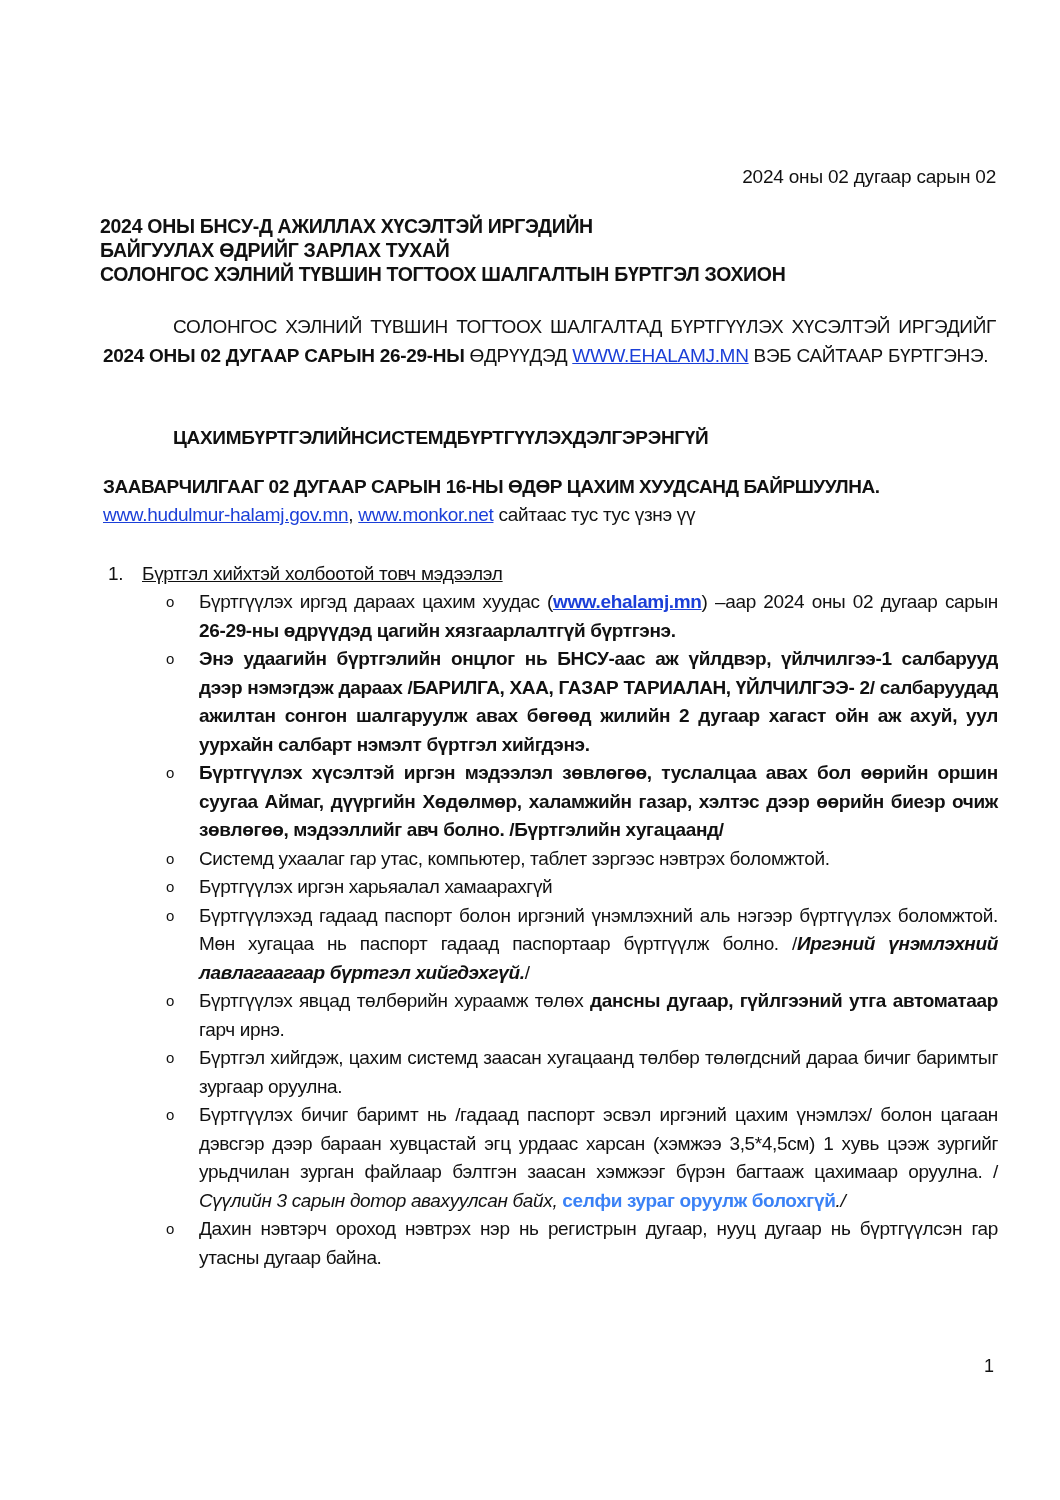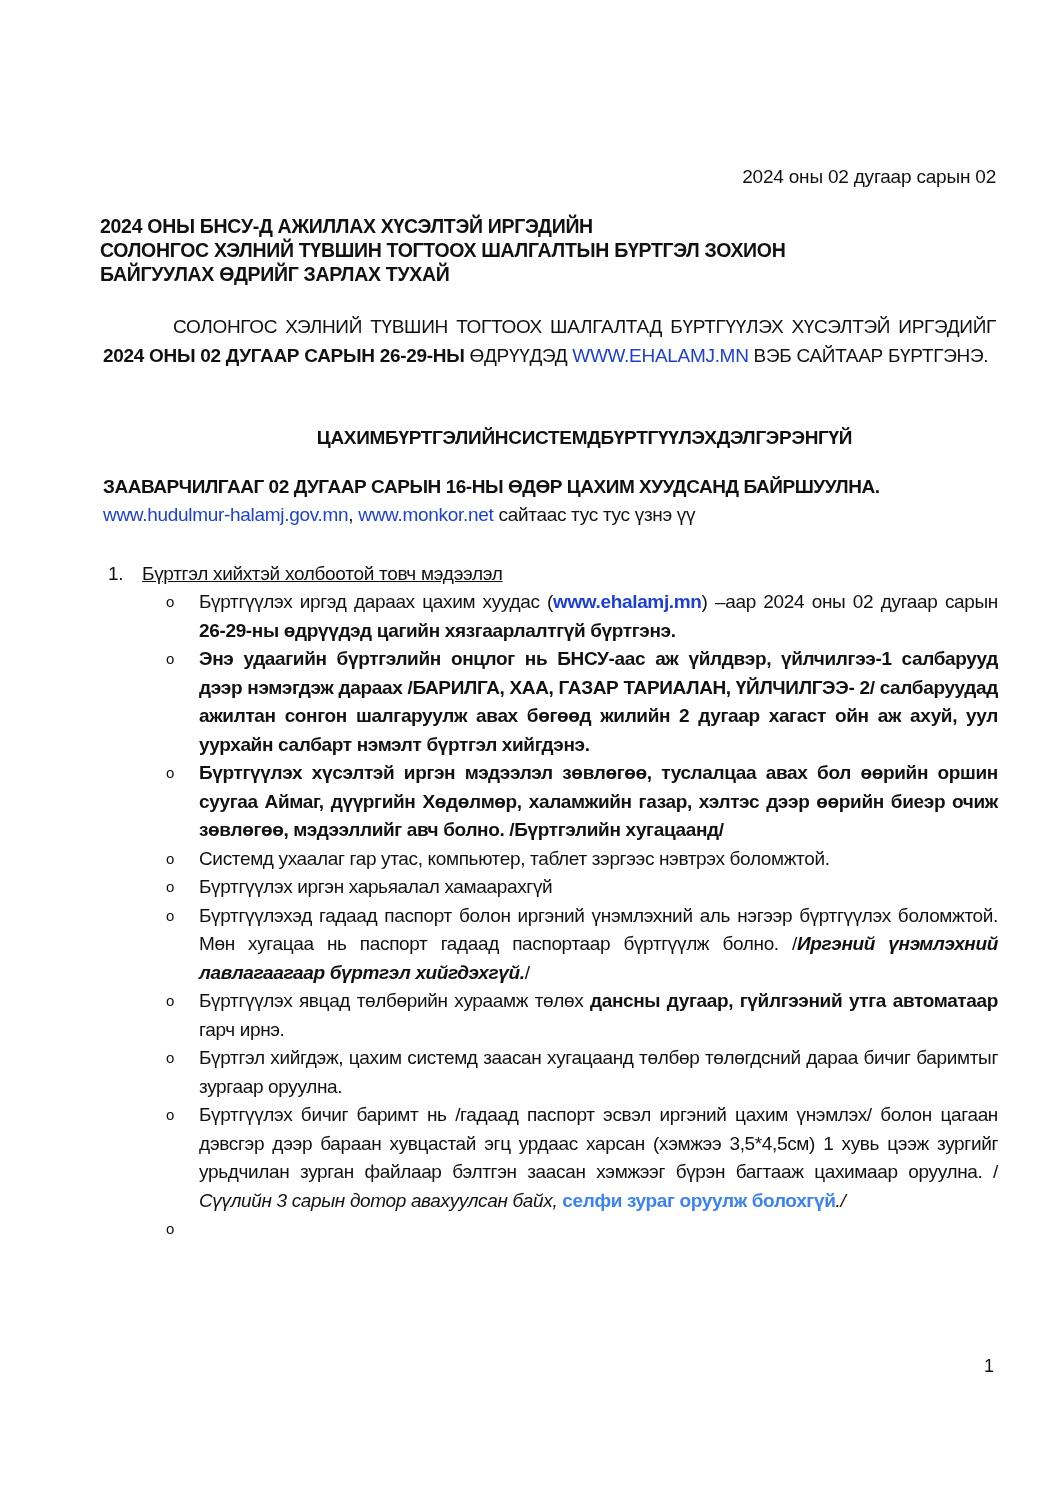--- a/index.html
+++ b/index.html
@@ -8,22 +8,22 @@
   .page { position: absolute; left: 0; top: 0; width: 1060px; height: 1500px; background: #fff; }
   .date { position: absolute; right: 64px; top: 166px; font-size: 19px; letter-spacing: -0.2px; }
   .title { position: absolute; left: 100px; width: 900px; top: 214px; text-align: left;
     font-weight: bold; font-size: 19.5px; line-height: 24px; letter-spacing: -0.3px; }
   .para { position: absolute; left: 103px; width: 893px; font-size: 19px; line-height: 28.5px;
     text-align: justify; letter-spacing: -0.3px; }
   .p1 { top: 313px; }
   .p2 { top: 424px; font-weight: bold; }
   .p2 .normal { font-weight: normal; }
   .indent { display: inline-block; width: 70px; }
-  a, .link { color: #1b3fd8; }
-  .p2-line1 { display: flex; justify-content: center; padding-left: 70px; }
+  a, .link { color: #1b3fd8; text-decoration: underline; }
+  .p2-line1 { display: flex; justify-content: flex-start; padding-left: 70px; }
   .section { position: absolute; left: 108px; top: 560px; width: 890px; }
   .sec-head { font-size: 19px; line-height: 28px; letter-spacing: -0.3px; display: flex; }
   .sec-num { width: 34px; }
   .sec-title { font-weight: normal; text-decoration: underline; }
   ul.bullets { list-style: none; margin: 0; padding: 0; }
   ul.bullets li { position: relative; padding-left: 91px; font-size: 19px; line-height: 28.5px;
     text-align: justify; letter-spacing: -0.35px; }
   ul.bullets li .bul { position: absolute; left: 58px; top: 0; font-size: 15px; }
   .b { font-weight: bold; }
   .bi { font-weight: bold; font-style: italic; }
@@ -33,22 +33,22 @@
 </style>
 </head>
 <body>
 
 <div class="page">
 
   <div class="date">2024 оны 02 дугаар сарын 02</div>
 
   <div class="title">
     <div>2024 ОНЫ БНСУ-Д АЖИЛЛАХ ХҮСЭЛТЭЙ ИРГЭДИЙН</div>
+    <div>БАЙГУУЛАХ ӨДРИЙГ ЗАРЛАХ ТУХАЙ</div>
     <div>СОЛОНГОС ХЭЛНИЙ ТҮВШИН ТОГТООХ ШАЛГАЛТЫН БҮРТГЭЛ ЗОХИОН</div>
-    <div>БАЙГУУЛАХ ӨДРИЙГ ЗАРЛАХ ТУХАЙ</div>
   </div>
 
   <div class="para p1">
     <span class="indent"></span><span>СОЛОНГОС ХЭЛНИЙ ТҮВШИН ТОГТООХ ШАЛГАЛТАД БҮРТГҮҮЛЭХ ХҮСЭЛТЭЙ ИРГЭДИЙГ </span><b>2024 ОНЫ 02 ДУГААР САРЫН 26-29-НЫ</b><span> ӨДРҮҮДЭД </span><a class="link">WWW.EHALAMJ.MN</a><span> ВЭБ САЙТААР БҮРТГЭНЭ.</span>
   </div>
 
   <div class="para p2">
     <div class="p2-line1">
       <span>ЦАХИМ</span>
       <span>БҮРТГЭЛИЙН</span>
@@ -70,18 +70,18 @@
     <ul class="bullets">
       <li><span class="bul">o</span><span>Бүртгүүлэх иргэд дараах цахим хуудас (</span><a class="link b">www.ehalamj.mn</a><span>) –аар 2024 оны 02 дугаар сарын </span><span class="b">26-29-ны өдрүүдэд цагийн хязгаарлалтгүй бүртгэнэ.</span></li>
       <li><span class="bul">o</span><span class="b">Энэ удаагийн бүртгэлийн онцлог нь БНСУ-аас аж үйлдвэр, үйлчилгээ-1 салбарууд  дээр нэмэгдэж дараах /БАРИЛГА, ХАА, ГАЗАР ТАРИАЛАН, ҮЙЛЧИЛГЭЭ- 2/ салбаруудад ажилтан сонгон шалгаруулж авах бөгөөд жилийн 2 дугаар хагаст ойн аж ахуй, уул уурхайн салбарт нэмэлт бүртгэл хийгдэнэ.</span></li>
       <li><span class="bul">o</span><span class="b">Бүртгүүлэх хүсэлтэй иргэн мэдээлэл зөвлөгөө, туслалцаа авах бол өөрийн оршин суугаа Аймаг, дүүргийн Хөдөлмөр, халамжийн газар, хэлтэс дээр өөрийн биеэр очиж зөвлөгөө, мэдээллийг авч болно. /Бүртгэлийн хугацаанд/</span></li>
       <li><span class="bul">o</span><span>Системд ухаалаг гар утас, компьютер, таблет зэргээс нэвтрэх боломжтой.</span></li>
       <li><span class="bul">o</span><span>Бүртгүүлэх иргэн харьяалал хамаарахгүй</span></li>
       <li><span class="bul">o</span><span>Бүртгүүлэхэд гадаад паспорт болон иргэний үнэмлэхний аль нэгээр бүртгүүлэх боломжтой. Мөн хугацаа нь паспорт гадаад паспортаар бүртгүүлж болно. /</span><span class="bi">Иргэний үнэмлэхний лавлагаагаар бүртгэл хийгдэхгүй.</span><span>/</span></li>
       <li><span class="bul">o</span><span>Бүртгүүлэх явцад төлбөрийн хураамж төлөх </span><span class="b">дансны дугаар, гүйлгээний утга автоматаар</span><span> гарч ирнэ.</span></li>
       <li><span class="bul">o</span><span>Бүртгэл хийгдэж, цахим системд заасан хугацаанд төлбөр төлөгдсний дараа бичиг баримтыг зургаар оруулна.</span></li>
       <li><span class="bul">o</span><span>Бүртгүүлэх бичиг баримт нь /гадаад паспорт эсвэл иргэний цахим үнэмлэх/ болон цагаан дэвсгэр дээр бараан хувцастай эгц урдаас харсан (хэмжээ 3,5*4,5см) 1 хувь цээж зургийг урьдчилан зурган файлаар бэлтгэн заасан хэмжээг бүрэн багтааж цахимаар оруулна. /</span><span class="i">Сүүлийн 3 сарын дотор авахуулсан байх, </span><span class="red">селфи зураг оруулж болохгүй</span><span class="i">./</span></li>
-      <li><span class="bul">o</span></li>
+      <li><span class="bul">o</span><span>Дахин нэвтэрч ороход нэвтрэх нэр нь регистрын дугаар, нууц дугаар нь бүртгүүлсэн гар утасны дугаар байна.</span></li>
     </ul>
   </div>
 
   <div class="pagenum">1</div>
 </div>
 
 </body></html>

